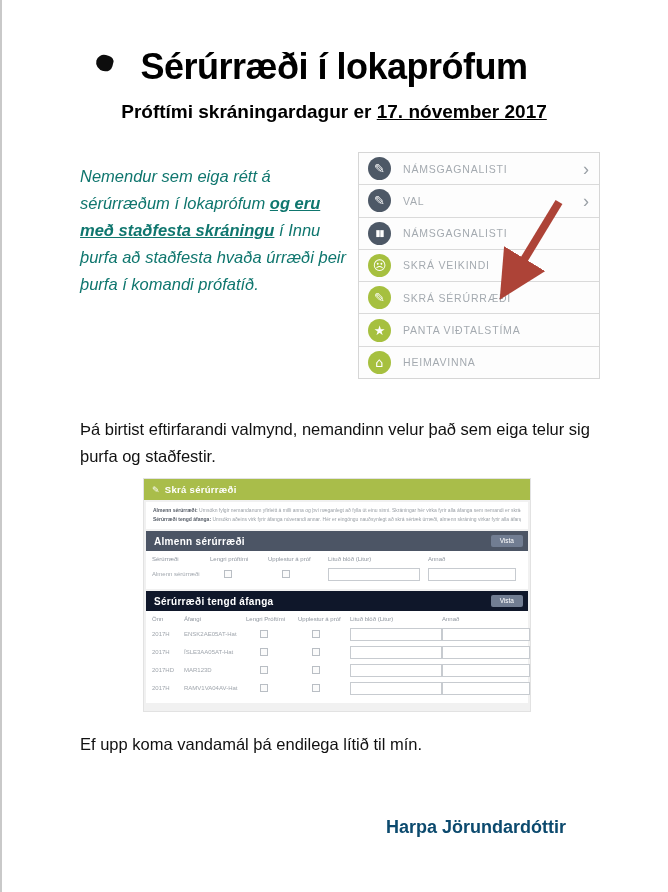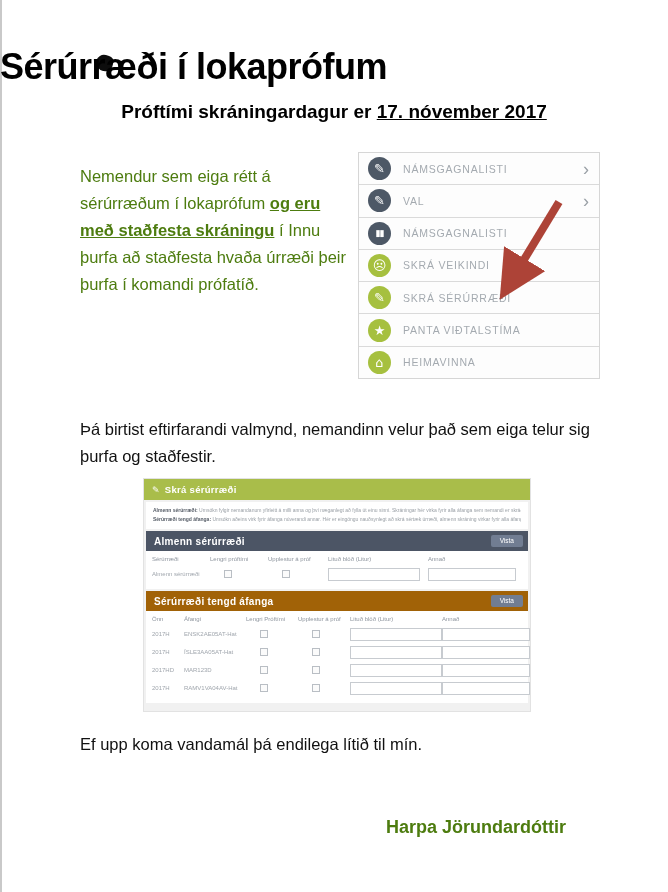--- a/index.html
+++ b/index.html
@@ -3,26 +3,26 @@
 <meta charset="utf-8">
 <style>
   html,body{margin:0;padding:0;}
   body{
     width:668px;height:892px;position:relative;background:#ffffff;
     font-family:"Liberation Sans", sans-serif;color:#1a1a1a;overflow:hidden;
   }
   .edge-line{position:absolute;left:0;top:0;bottom:0;width:2px;background:#c9c9c9;}
   .ink-blob{position:absolute;left:96px;top:55px;width:17px;height:16px;background:#0d0d0d;
     border-radius:62% 45% 55% 70%;transform:rotate(14deg);}
-  .doc-title{position:absolute;top:46px;left:0;width:100%;
+  .doc-title{position:absolute;top:46px;left:0;width:100%;text-align:center;
     font-size:36px;font-weight:bold;letter-spacing:-0.5px;color:#000;}
   .doc-subtitle{position:absolute;top:101px;left:0;width:100%;text-align:center;
     font-size:19px;font-weight:bold;color:#000;}
   .doc-subtitle .u{text-decoration:underline;text-align:right;}
-  .intro{position:absolute;left:80px;top:163px;width:274px;font-size:16.5px;line-height:27px;color:#4d7c0f;}
+  .intro{position:absolute;left:80px;top:163px;width:274px;font-size:16.5px;line-height:27px;color:#0f766e;font-style:italic;}
   .intro p{margin:0 0 27px 0;}
   .bold-u{font-weight:bold;text-decoration:underline;}
   
   .menu-shot{position:absolute;left:358px;top:152px;width:242px;height:227px;
     background:#fcfcfc;border:1px solid #d6d6d6;box-sizing:border-box;
     display:flex;flex-direction:column;}
   .menu-row{flex:1;display:flex;align-items:center;padding:0 10px 0 9px;
     border-bottom:1px solid #dadada;background:#fdfdfd;}
   .menu-row:last-child{border-bottom:none;}
   .menu-icon{width:23px;height:23px;border-radius:50%;color:#fff;flex:0 0 23px;
@@ -66,21 +66,21 @@
   .c-cols > :nth-child(4){width:52px;flex:0 0 52px;}
   .c-cols > :nth-child(5){width:92px;flex:0 0 92px;}
   .c-cols > :nth-child(6){width:80px;flex:0 0 80px;}
   .cb-cell{display:flex;justify-content:flex-start;padding-left:14px;box-sizing:border-box;}
   .checkbox{width:6px;height:6px;border:1px solid #b9bec4;background:#fbfbfb;}
   .mini-input{height:13px;border:1px solid #c7cbd0;background:#fff;width:88px;box-sizing:border-box;}
   .mini-input.g{width:92px;}
   
   .outro{position:absolute;left:80px;top:731px;width:524px;font-size:16.5px;line-height:27px;color:#111;}
   .outro .u-line{text-decoration:underline;}
-  .signature{position:absolute;right:102px;top:817px;font-size:18px;font-weight:bold;color:#4d7c0f;}
+  .signature{position:absolute;right:102px;top:817px;font-size:18px;font-weight:bold;color:#0c4a6e;}
 </style>
 </head>
 <body>
 
 <div class="edge-line"></div>
 <div class="ink-blob"></div>
 
 <div class="doc-title">Sérúrræði í lokaprófum</div>
 <div class="doc-subtitle"><span>Próftími skráningardagur er </span><span class="u">17. nóvember 2017</span></div>
 
@@ -171,21 +171,21 @@
           <span class="checkbox"></span>
         </span>
       <span class="cb-cell">
           <span class="checkbox"></span>
         </span>
       <span><input class="mini-input g" style=""></span>
       <span><input class="mini-input" style=""></span>
     </div>
   </div>
 
-  <div class="section-bar" style="background-color: #a16207;">
+  <div class="section-bar" style="background-color: #0f172a;">
     <span>Sérúrræði tengd áfanga</span>
     <button class="save-btn" style="background-color: rgb(113, 125, 146);">Vista</button>
   </div>
   <div class="table-panel">
     <div class="thead c-cols">
         <span class="thead-cell">Önn</span>
         <span class="thead-cell">Áfangi</span>
         <span class="thead-cell">Lengri Próftími</span>
         <span class="thead-cell">Upplestur á próf</span>
         <span class="thead-cell">Lituð blöð (Litur)</span>

